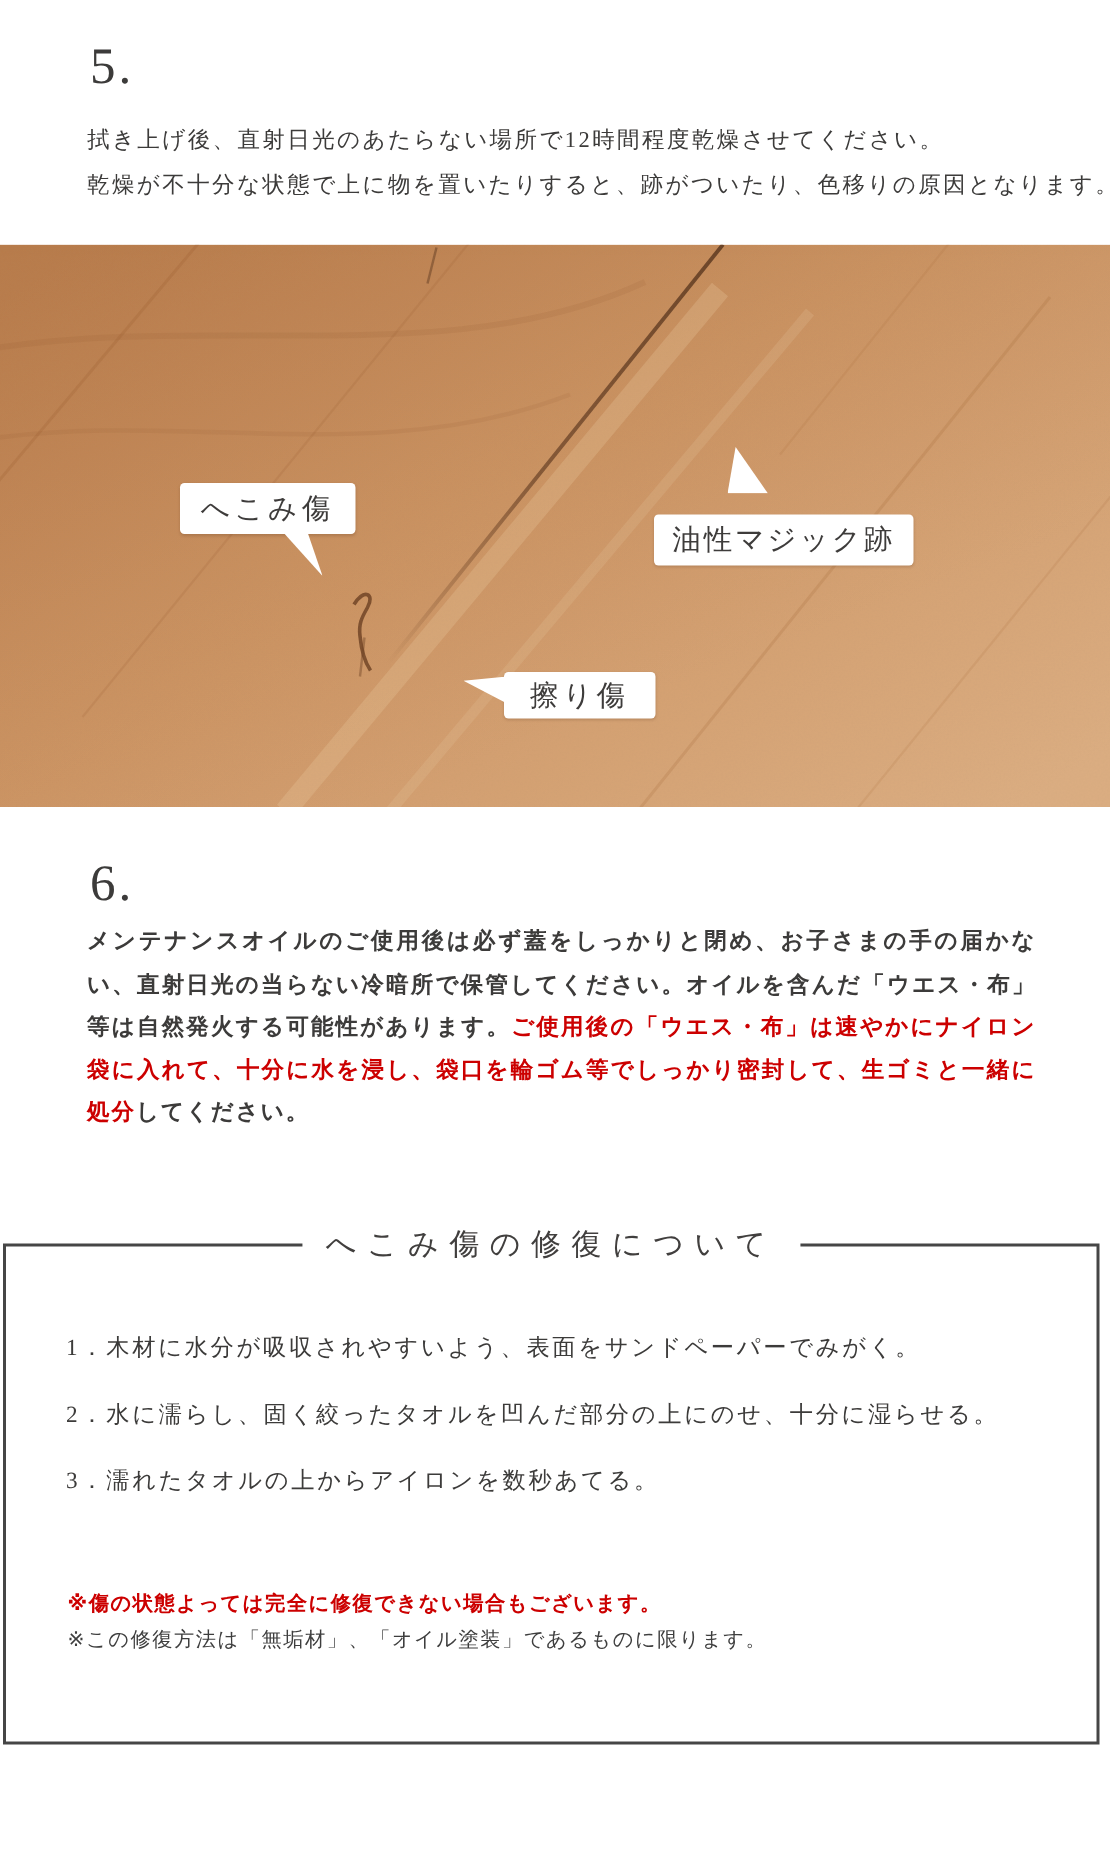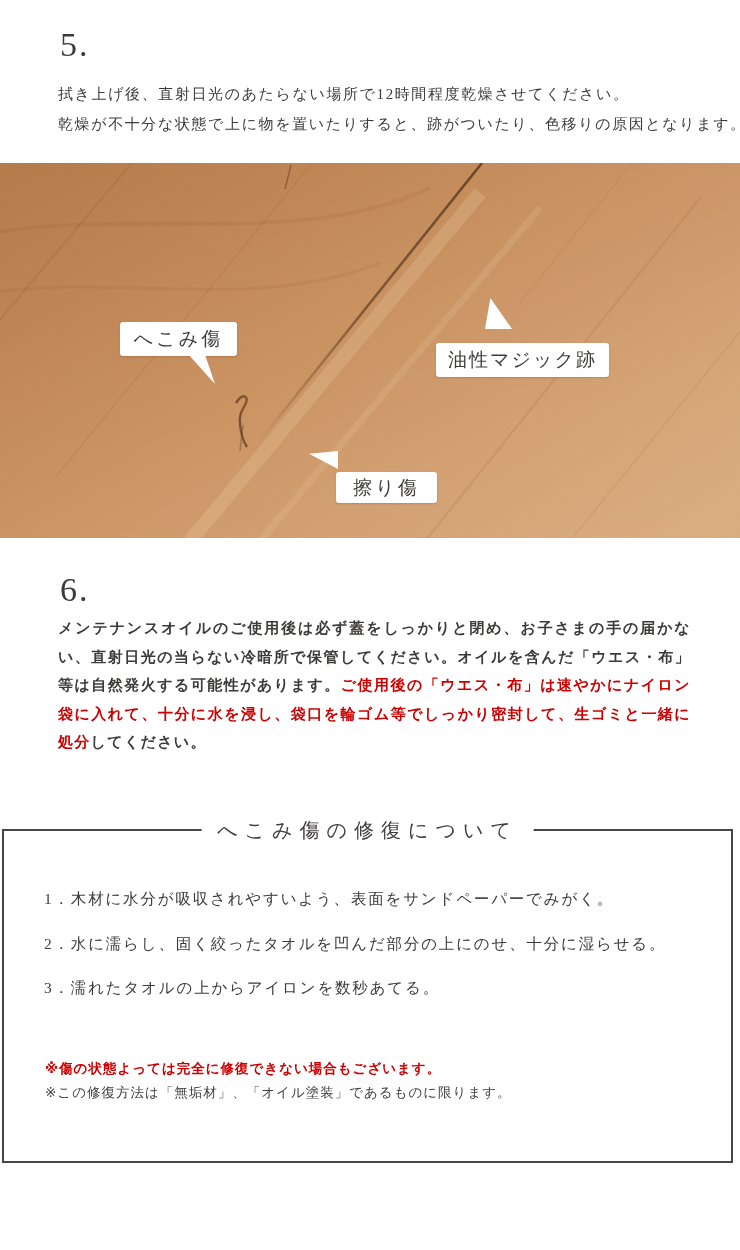--- a/index.html
+++ b/index.html
@@ -16,21 +16,21 @@
 
   .photo{position:absolute;left:0;top:163px;width:740px;height:375px;overflow:hidden;}
   .photo svg{display:block;width:740px;height:375px;}
 
   .callout{position:absolute;background:#ffffff;border-radius:3px;color:#3e3c3b;
            font-family:"Liberation Sans","DejaVu Sans",sans-serif;font-size:19px;
            letter-spacing:3px;display:flex;align-items:center;justify-content:center;
            box-shadow:0 1px 2px rgba(60,30,10,0.18);}
   .co-dent{left:120px;top:159px;width:117px;height:34px;}
   .co-marker{left:436px;top:164px;width:173px;height:34px;letter-spacing:2px;margin-top:16px;}
-  .co-scratch{left:336px;top:285px;width:101px;height:31px;margin-top:24px;}
+  .co-scratch{left:336px;top:285px;width:101px;height:31px;}
   .tail{position:absolute;background:#ffffff;}
   .tail-dent{left:188px;top:191px;width:27px;height:30px;
              clip-path:polygon(0 0,62% 0,100% 100%);}
   .tail-marker{left:485px;top:135px;width:27px;height:31px;
                clip-path:polygon(20% 0,0 100%,100% 100%);}
   .tail-scratch{left:309px;top:288px;width:29px;height:19px;
                 clip-path:polygon(0 15%,100% 0,100% 95%);}
 
   .para6{position:absolute;left:58px;top:614px;width:633px;font-size:15px;line-height:28.6px;
          letter-spacing:1.3px;text-align:justify;color:#3c3b3a;font-weight:bold;}

